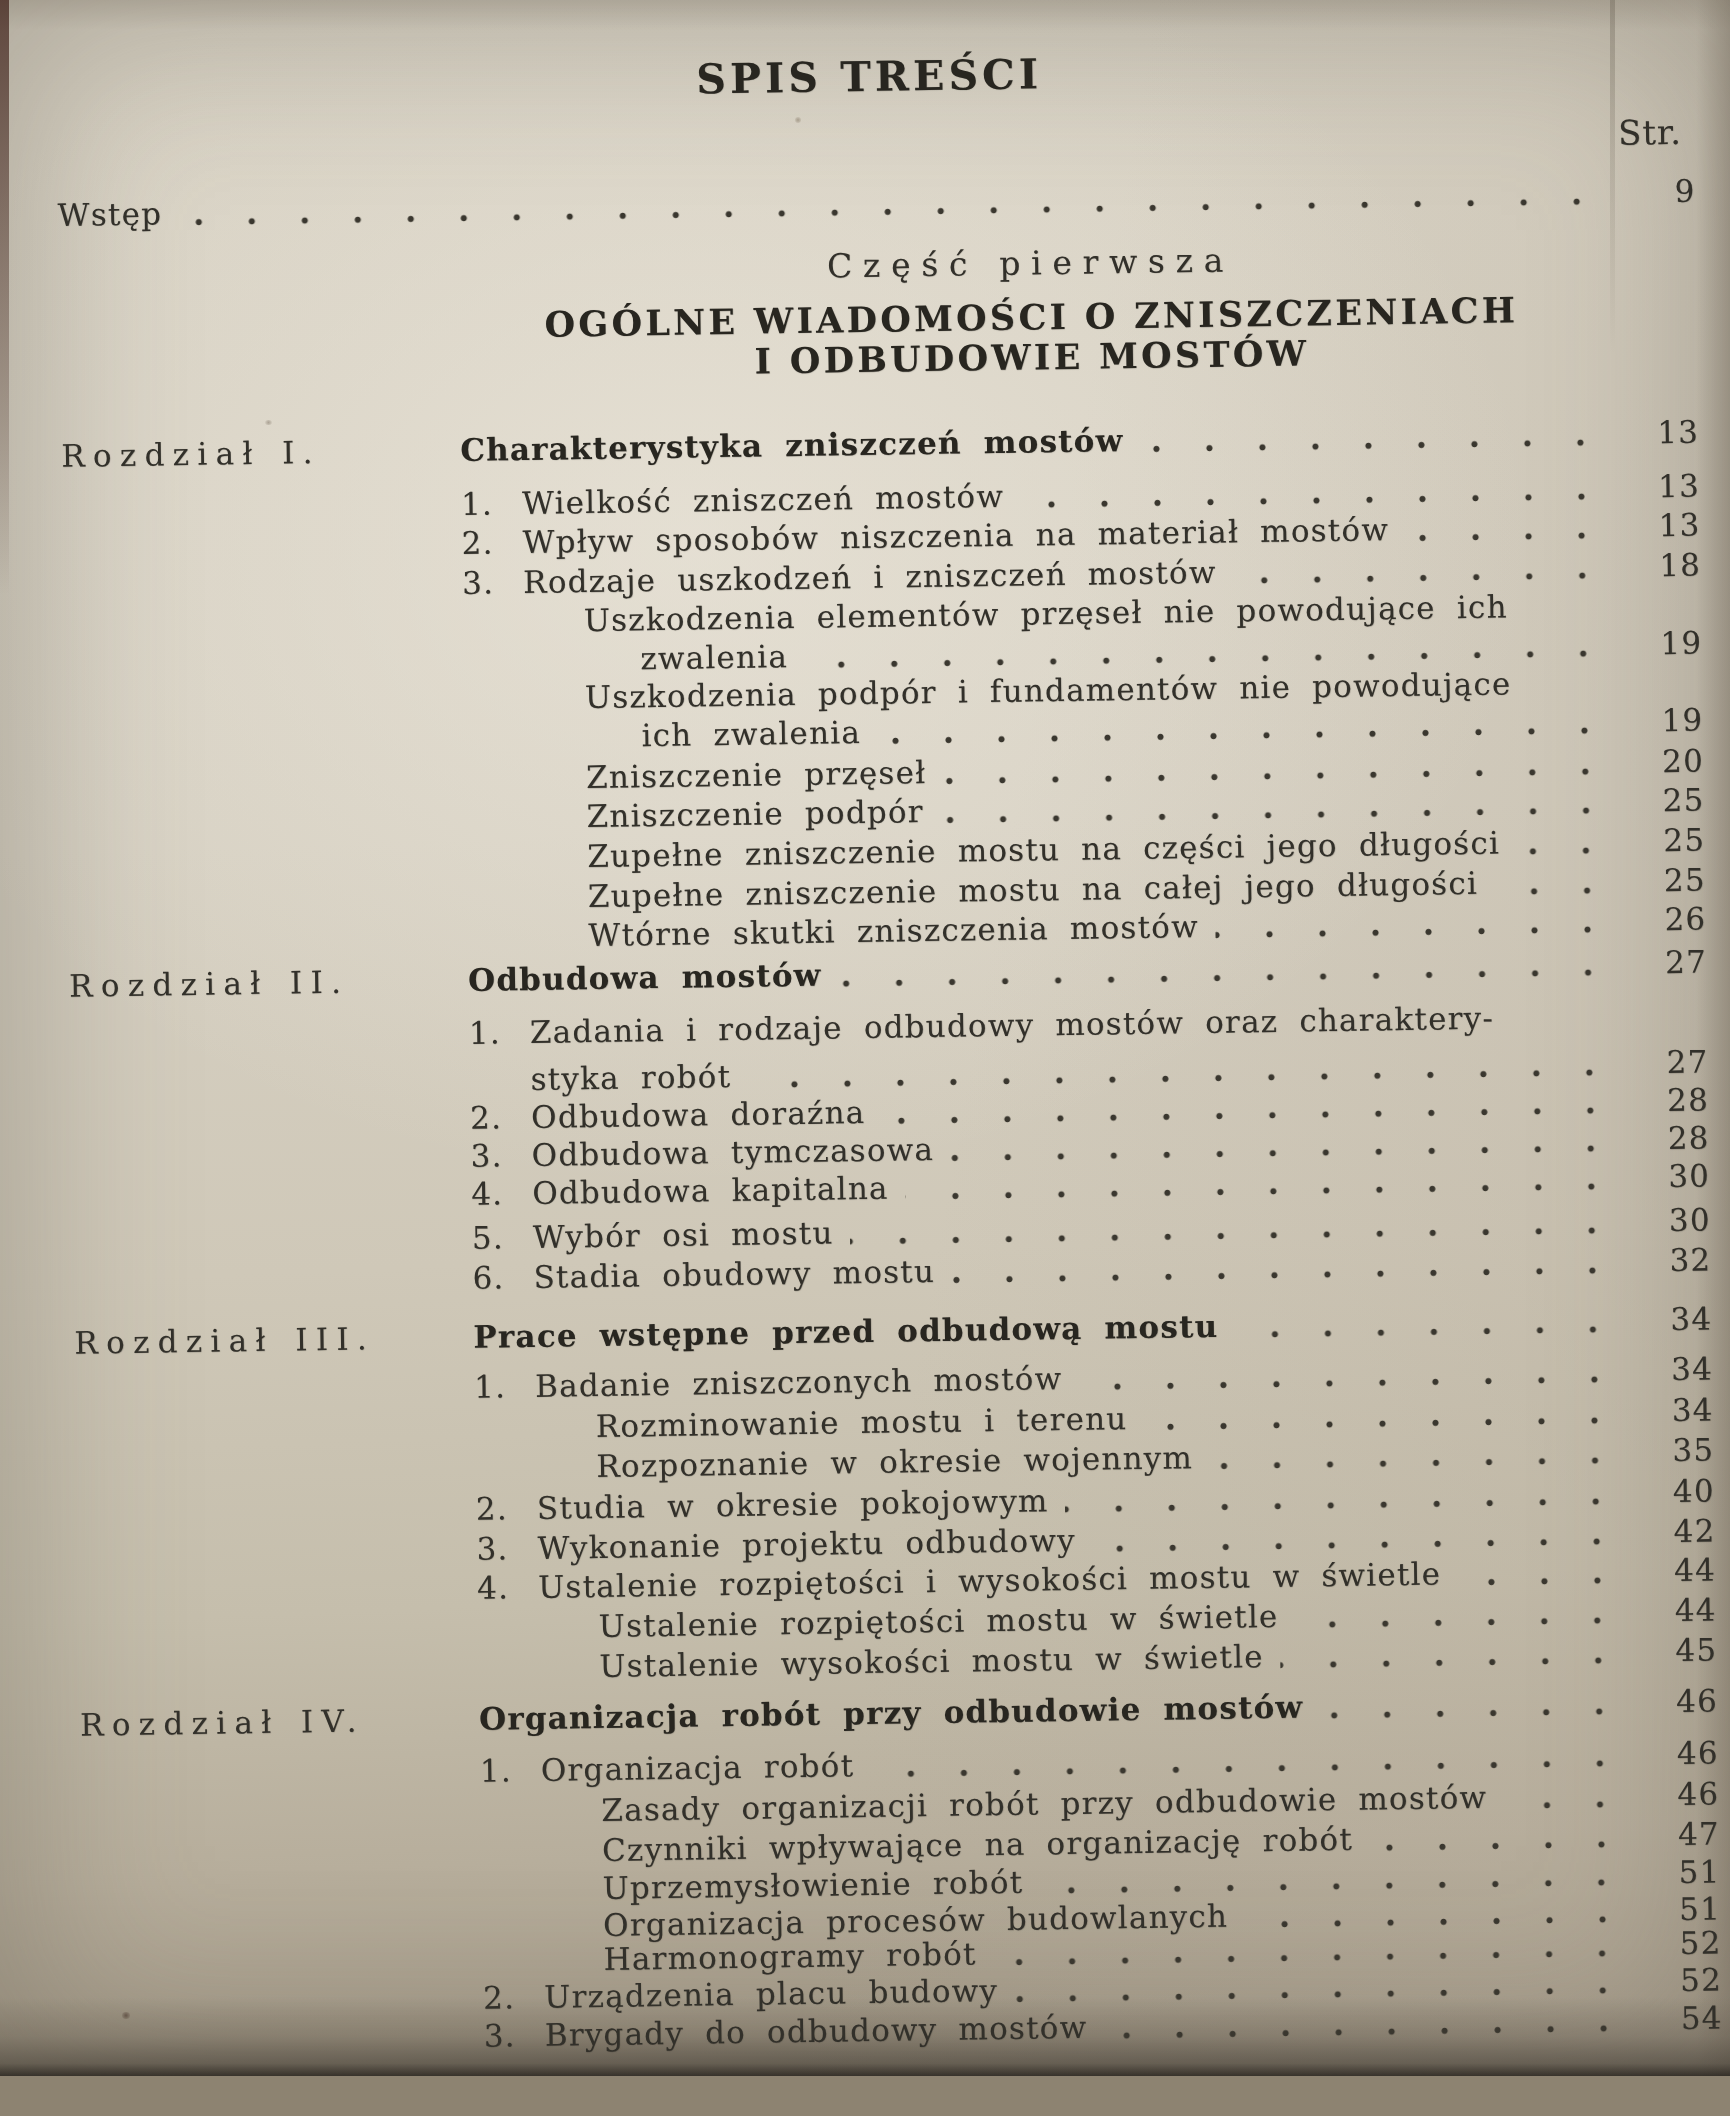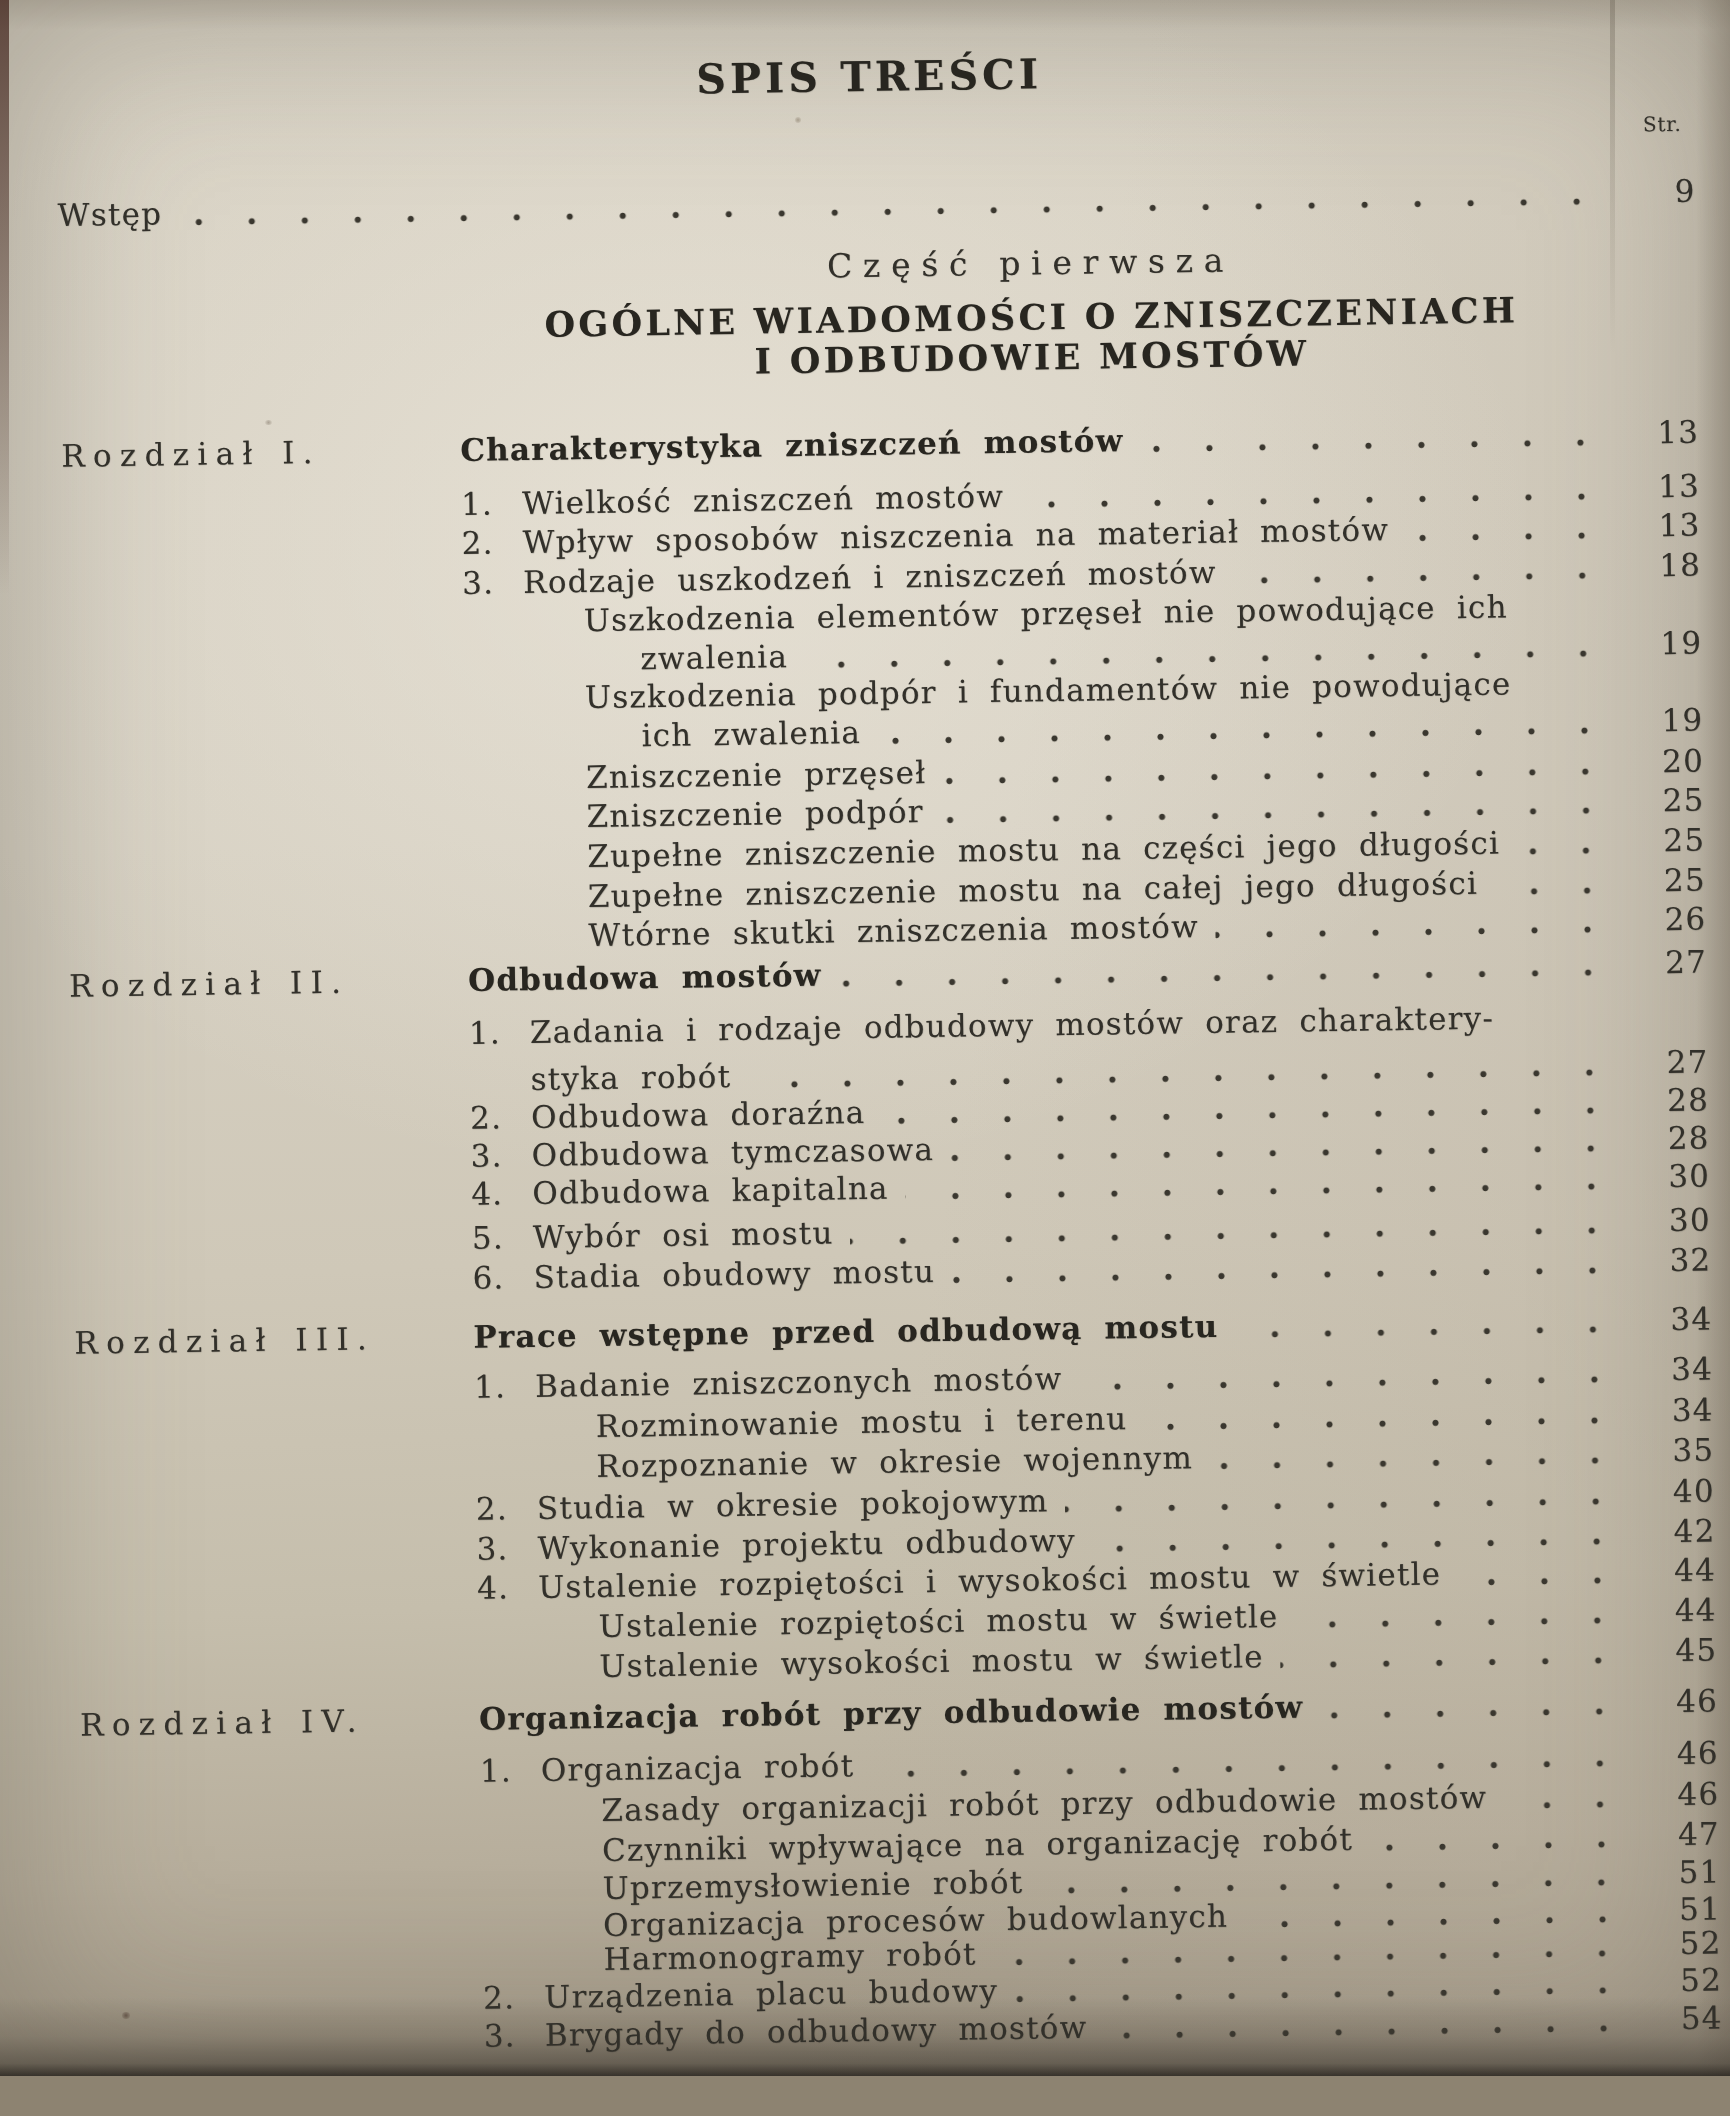--- a/index.html
+++ b/index.html
@@ -39,21 +39,21 @@
     position:absolute;inset:0;
     transform:rotate(-0.85deg);
     transform-origin:50% 50%;
     text-shadow:0.4px 0.4px 0.8px rgba(50,47,40,0.35);
   }
   .page-title{
     position:absolute;left:0;right:0;top:53px;
     text-align:center;transform:translateX(18px);
     font-size:41px;font-weight:bold;letter-spacing:4.1px;color:#282620;
   }
-  .str-label{position:absolute;right:36px;top:124px;font-size:20px;letter-spacing:0.8px;text-align:center;}
+  .str-label{position:absolute;right:36px;top:124px;font-size:34px;letter-spacing:0.8px;text-align:center;}
   .center-line{position:absolute;left:471px;width:1142px;text-align:center;}
   .kicker{top:246px;font-size:33px;letter-spacing:10.7px;}
   .h1{top:299px;font-size:35px;font-weight:bold;letter-spacing:3.3px;color:#282620;}
   .h2{top:339px;font-size:35px;font-weight:bold;letter-spacing:3.3px;color:#282620;}
 
   .row{
     position:absolute;right:23px;height:38px;
     display:flex;align-items:baseline;
     font-size:31px;letter-spacing:1.2px;word-spacing:10px;
     white-space:nowrap;

